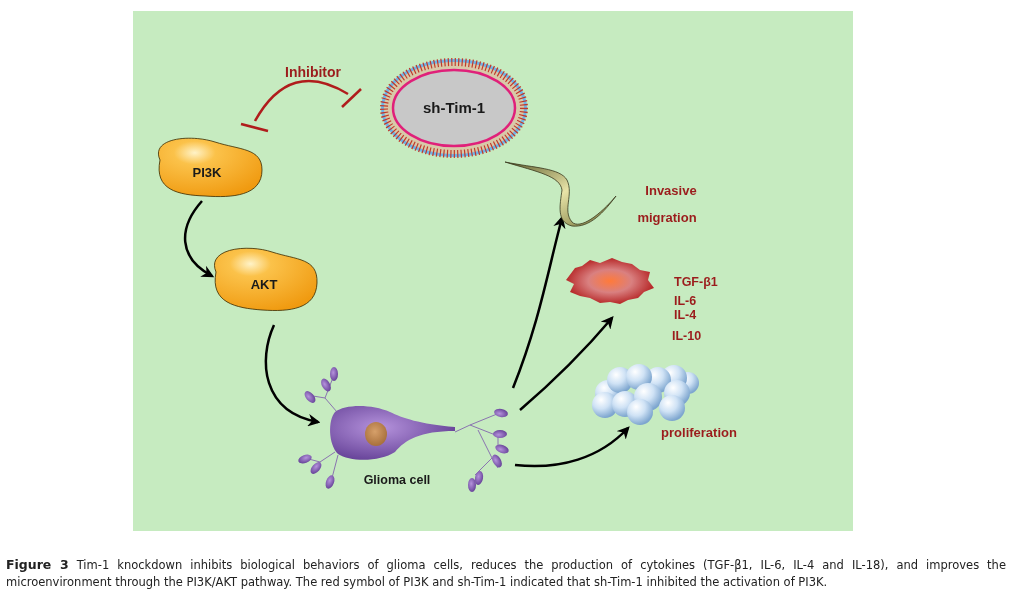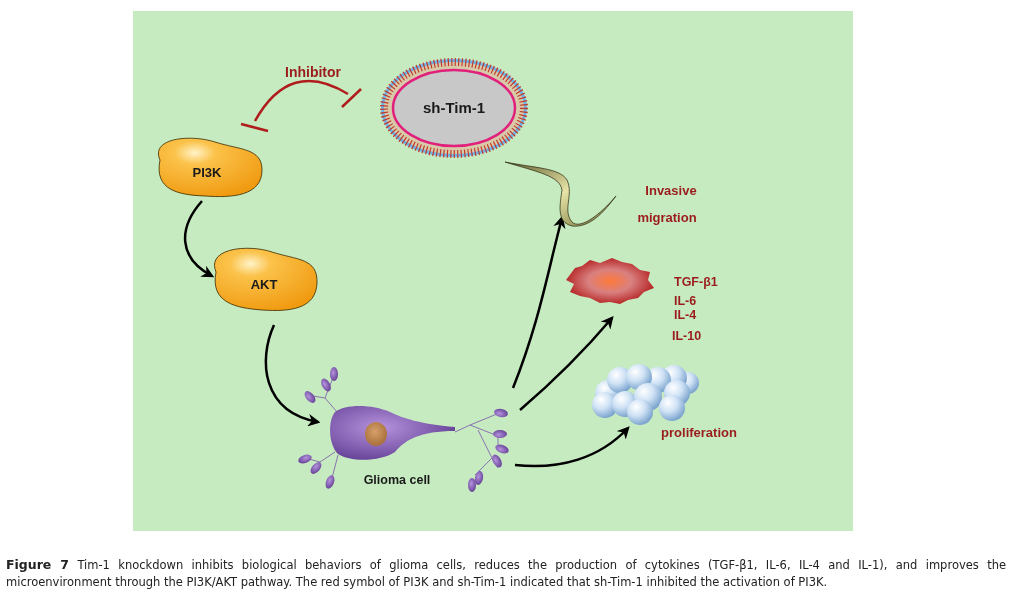--- a/index.html
+++ b/index.html
@@ -136,15 +136,15 @@
     <circle cx="625" cy="404" r="13"></circle>
     <circle cx="648" cy="397" r="14"></circle>
     <circle cx="677" cy="393" r="13"></circle>
     <circle cx="640" cy="412" r="13"></circle>
     <circle cx="672" cy="408" r="13"></circle>
   </g>
   <text class="lbl red" x="699" y="437" font-size="13" text-anchor="middle">proliferation</text>
 </svg>
 
 <div id="caption">
-  <b>Figure 7</b>
-  <span>Tim-1 knockdown inhibits biological behaviors of glioma cells, reduces the production of cytokines (TGF-β1, IL-6, IL-4 and IL-1), and improves the microenvironment through the PI3K/AKT pathway. The red symbol of PI3K and sh-Tim-1 indicated that sh-Tim-1 inhibited the activation of PI3K.</span>
+  <b>Figure 3</b>
+  <span>Tim-1 knockdown inhibits biological behaviors of glioma cells, reduces the production of cytokines (TGF-β1, IL-6, IL-4 and IL-18), and improves the microenvironment through the PI3K/AKT pathway. The red symbol of PI3K and sh-Tim-1 indicated that sh-Tim-1 inhibited the activation of PI3K.</span>
 </div>
 
 </body></html>

